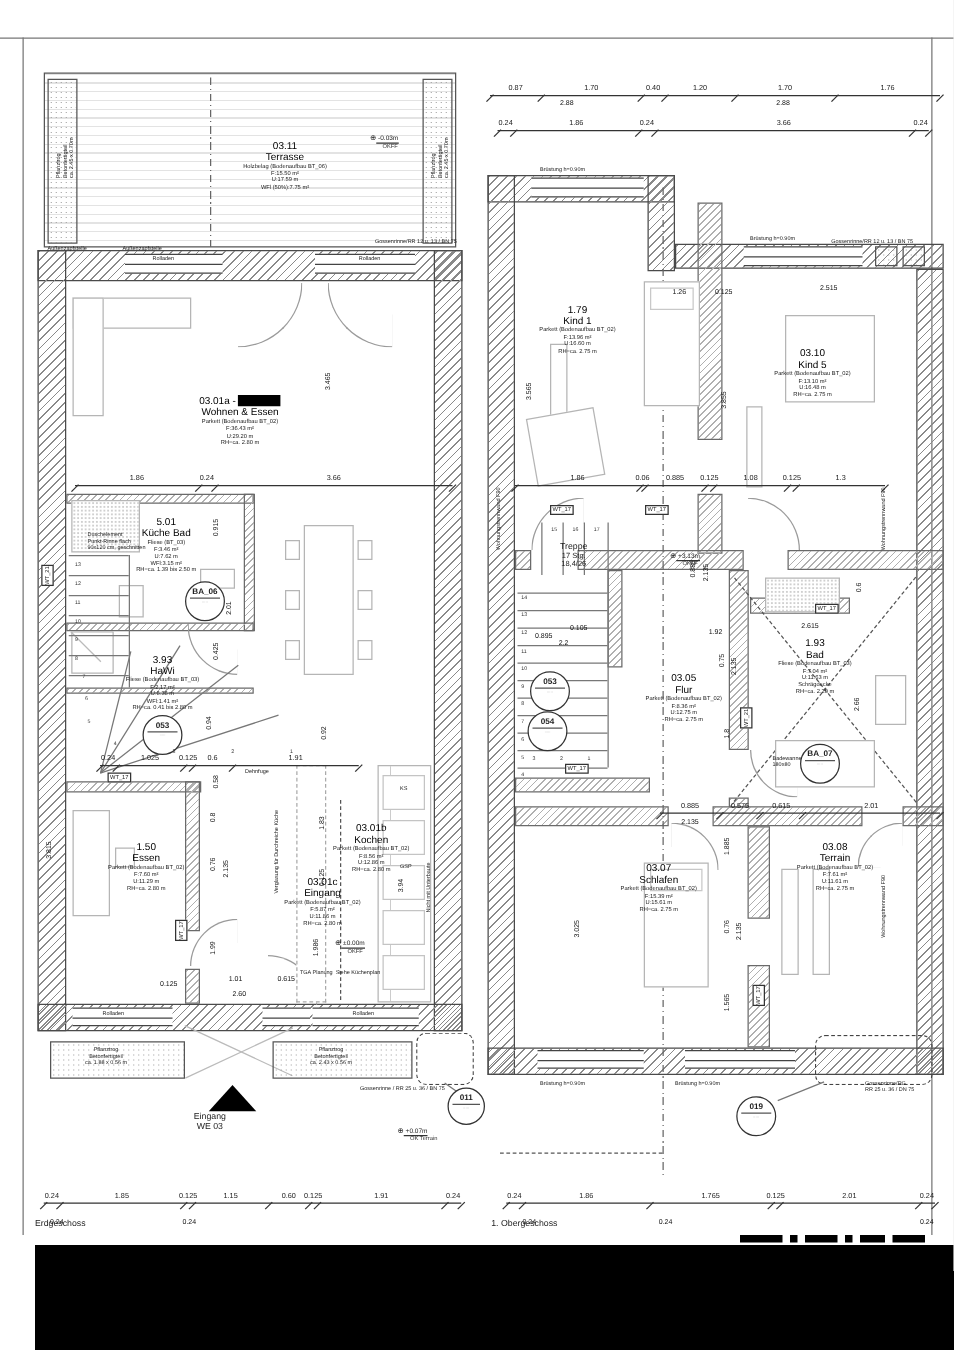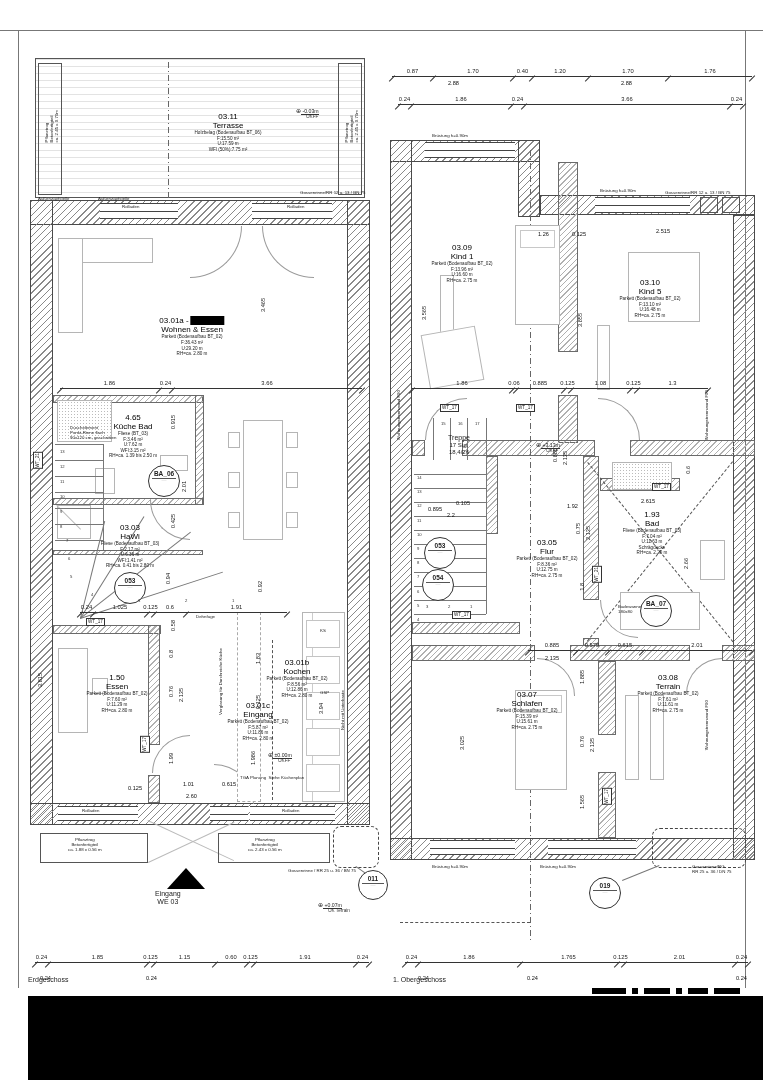--- a/index.html
+++ b/index.html
@@ -200,30 +200,30 @@
       </div>
       <div class="abs room" style="left:192px;top:316px;">
         <div class="rn">03.01a -<span class="redact"></span></div>
         <div class="rn">Wohnen &amp; Essen</div>
         <div class="ri">Parkett (Bodenaufbau BT_02)</div>
         <div class="ri">F:36.43 m²</div>
         <div class="ri">U:29.20 m</div>
         <div class="ri">RH=ca. 2.80 m</div>
       </div>
       <div class="abs room" style="left:133px;top:413px;">
-        <div class="rn">4.65</div>
+        <div class="rn">5.01</div>
         <div class="rn">Küche Bad</div>
         <div class="ri">Fliese (BT_03)</div>
         <div class="ri">F:3.46 m²</div>
         <div class="ri">U:7.62 m</div>
         <div class="ri">WFl:3.15 m²</div>
         <div class="ri">RH=ca. 1.39 bis 2.50 m</div>
       </div>
       <div class="abs room" style="left:130px;top:523px;">
-        <div class="rn">03.03</div>
+        <div class="rn">3.93</div>
         <div class="rn">HaWi</div>
         <div class="ri">Fliese (Bodenaufbau BT_03)</div>
         <div class="ri">F:2.17 m²</div>
         <div class="ri">U:6.36 m</div>
         <div class="ri">WFl:1.41 m²</div>
         <div class="ri">RH=ca. 0.41 bis 2.80 m</div>
       </div>
       <div class="abs room" style="left:117px;top:673px;">
         <div class="rn">1.50</div>
         <div class="rn">Essen</div>
@@ -242,21 +242,21 @@
       </div>
       <div class="abs room" style="left:258px;top:701px;">
         <div class="rn">03.01c</div>
         <div class="rn">Eingang</div>
         <div class="ri">Parkett (Bodenaufbau BT_02)</div>
         <div class="ri">F:5.87 m²</div>
         <div class="ri">U:11.86 m</div>
         <div class="ri">RH=ca. 2.80 m</div>
       </div>
       <div class="abs room" style="left:462px;top:243px;">
-        <div class="rn">03.09</div>
+        <div class="rn">1.79</div>
         <div class="rn">Kind 1</div>
         <div class="ri">Parkett (Bodenaufbau BT_02)</div>
         <div class="ri">F:13.96 m²</div>
         <div class="ri">U:16.60 m</div>
         <div class="ri">RH=ca. 2.75 m</div>
       </div>
       <div class="abs room" style="left:650px;top:278px;">
         <div class="rn">03.10</div>
         <div class="rn">Kind 5</div>
         <div class="ri">Parkett (Bodenaufbau BT_02)</div>

